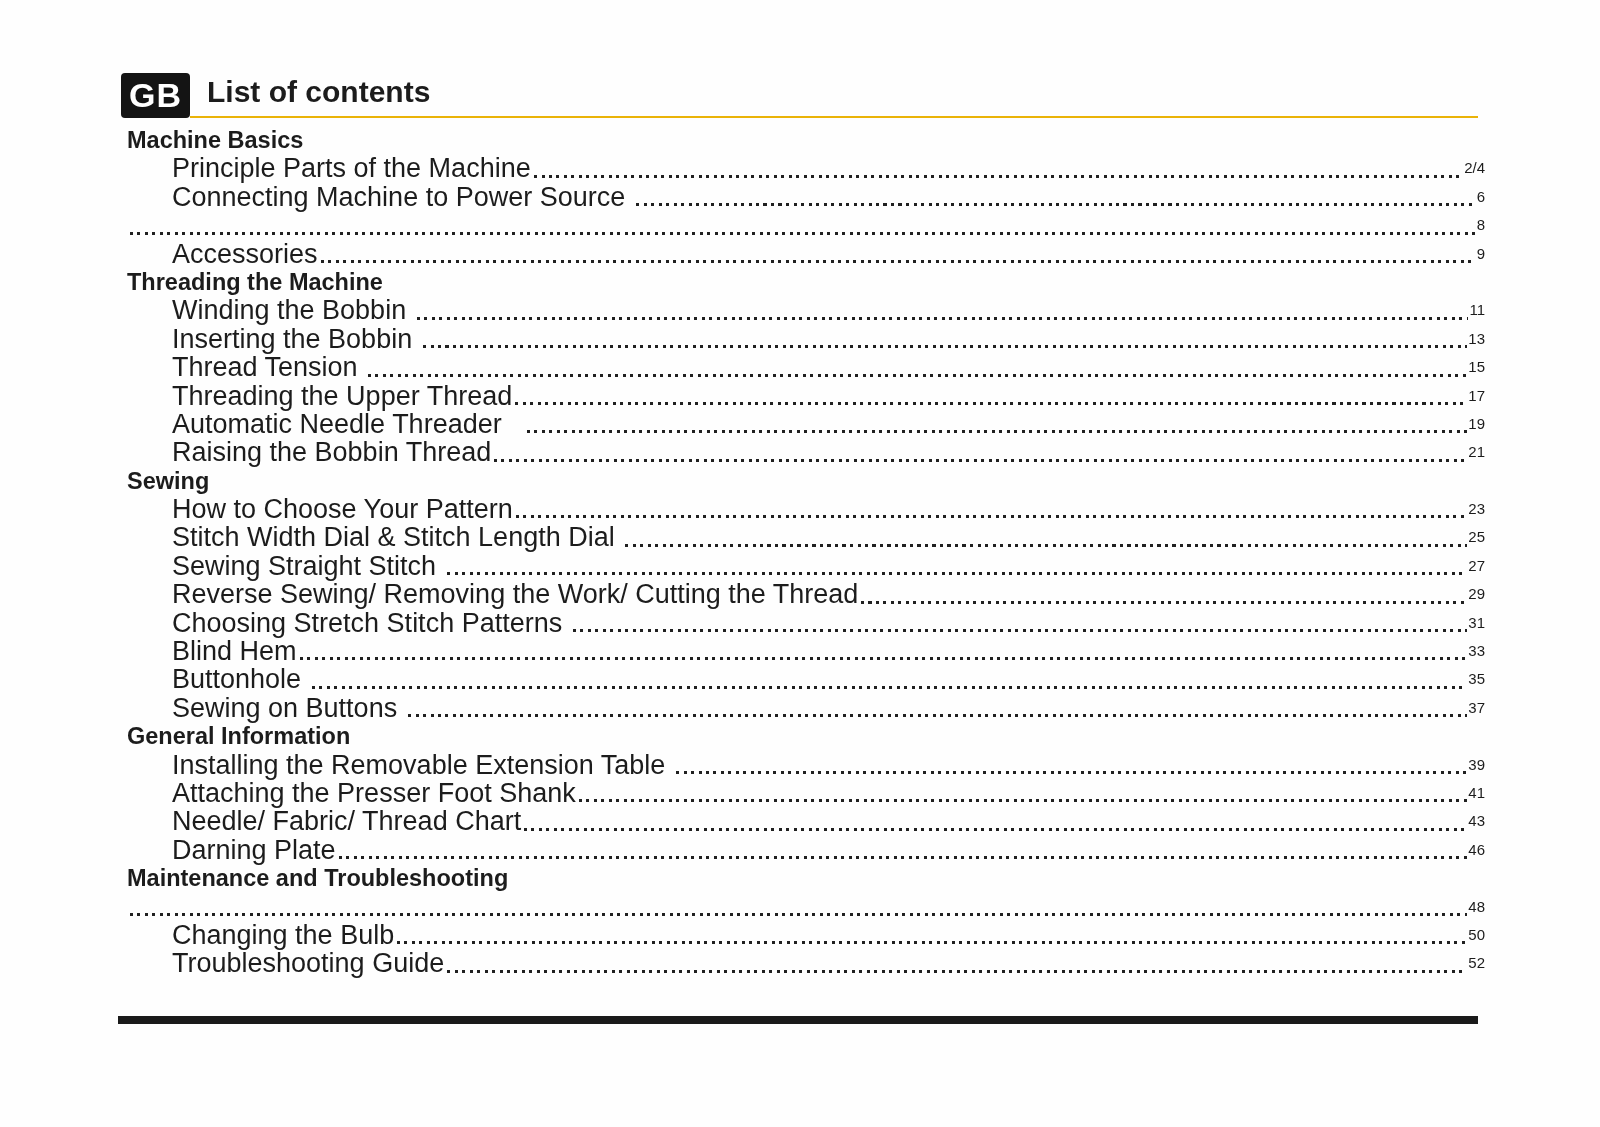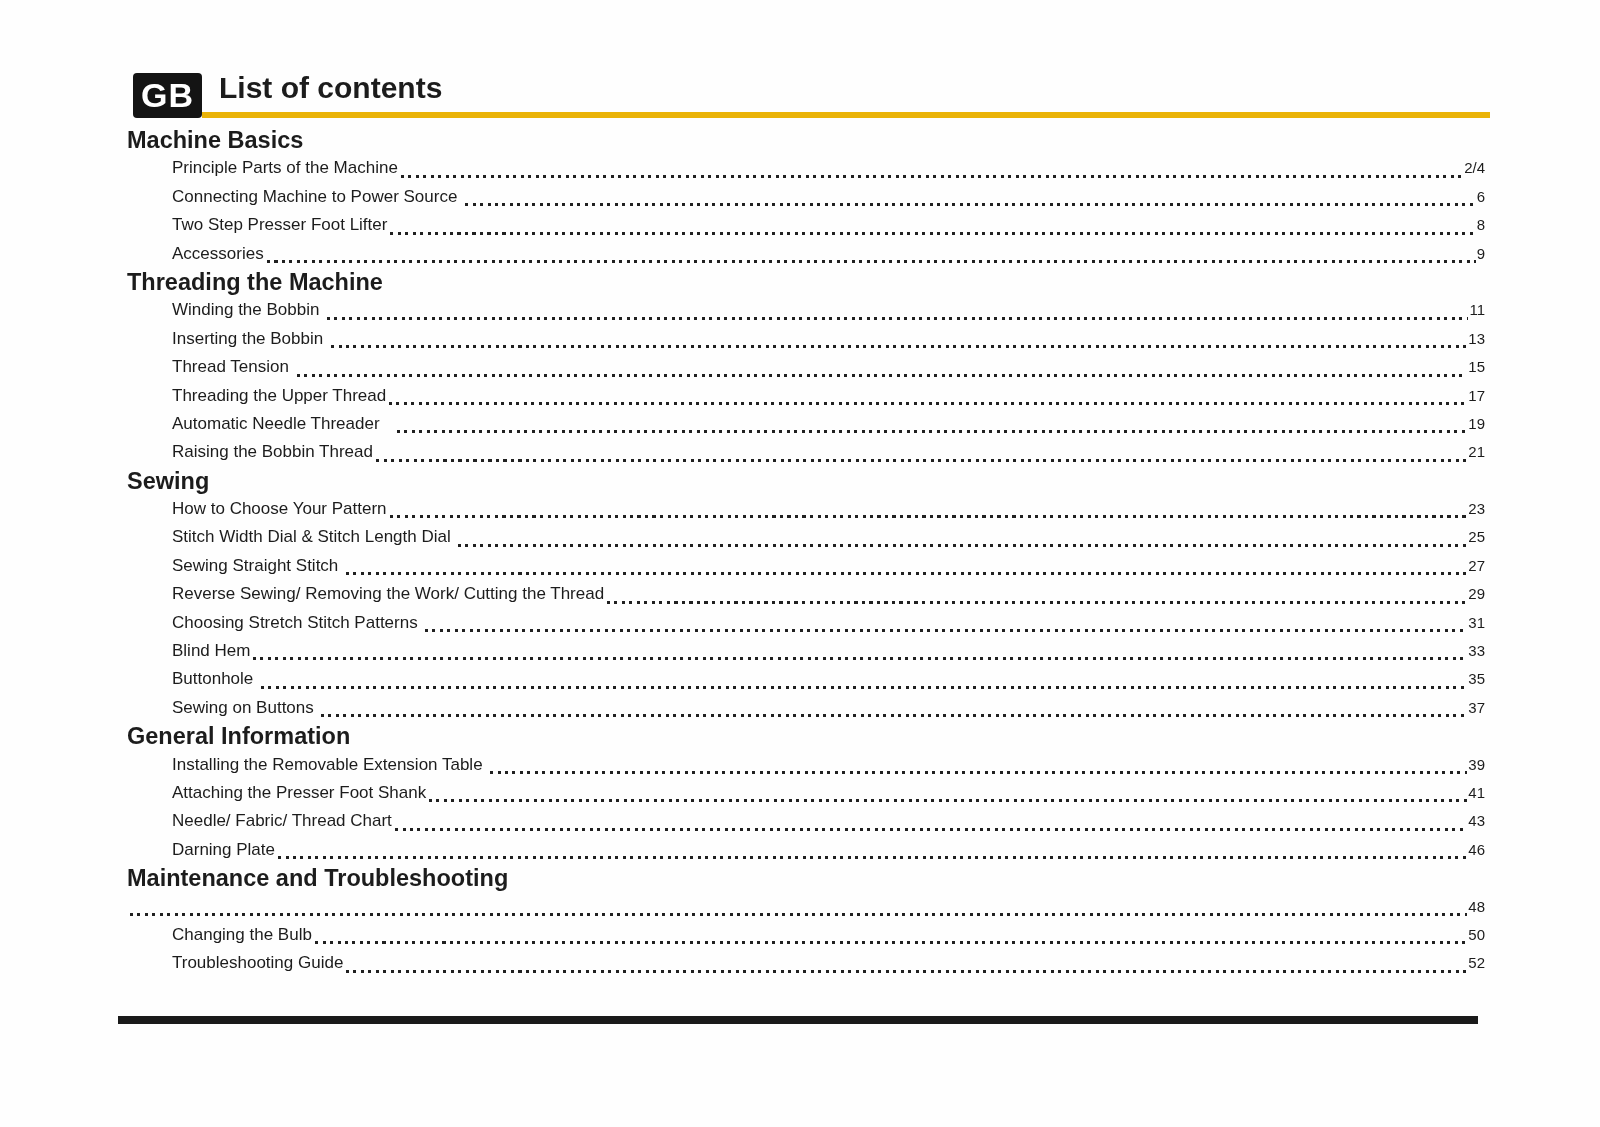--- a/index.html
+++ b/index.html
@@ -18,39 +18,38 @@
   }
   
   .header {
     position: absolute;
     left: 121px;
     top: 73px;
     width: 1357px;
     height: 45px;
     display: flex;
     align-items: stretch;
-    margin-left: 12px;
   }
   .badge {
     width: 69px;
     height: 45px;
     background: #141414;
     color: #ffffff;
     font-weight: bold;
     font-size: 34px;
     letter-spacing: 1px;
     display: flex;
     align-items: center;
     justify-content: center;
     border-radius: 4px;
     flex: 0 0 auto;
   }
   .header-rest {
     flex: 1;
-    border-bottom: 6px solid #eab308;
+    border-bottom: 2px solid #eab308;
     display: flex;
     align-items: flex-end;
     padding-left: 17px;
   }
   .page-title {
     font-size: 30px;
     font-weight: bold;
     padding-bottom: 7px;
     white-space: pre;
   }
@@ -67,21 +66,21 @@
     line-height: 28.4px;
     height: 28.4px;
     white-space: pre;
   }
   .toc-row {
     display: flex;
     align-items: flex-end;
     height: 28.4px;
   }
   .toc-title {
-    font-size: 17px;
+    font-size: 27px;
     line-height: 28.4px;
     white-space: pre;
     padding-left: 45px;
     flex: 0 0 auto;
     margin-top: 12px;
   }
   .leader {
     flex: 1 1 auto;
     height: 3px;
     margin: 0 1px 5px 3px;
@@ -121,21 +120,20 @@
         <span class="toc-title">Principle Parts of the Machine</span>
         <span class="leader"></span>
         <span class="toc-page">2/4</span>
       </div>
       <div class="toc-row">
         <span class="toc-title">Connecting Machine to Power Source </span>
         <span class="leader"></span>
         <span class="toc-page">6</span>
       </div>
       <div class="toc-row">
-        <span class="toc-title">Two Step Presser Foot Lifter</span>
         <span class="leader"></span>
         <span class="toc-page">8</span>
       </div>
       <div class="toc-row">
         <span class="toc-title">Accessories</span>
         <span class="leader"></span>
         <span class="toc-page">9</span>
       </div>
       <div class="toc-heading">Threading the Machine</div>
       <div class="toc-row">

